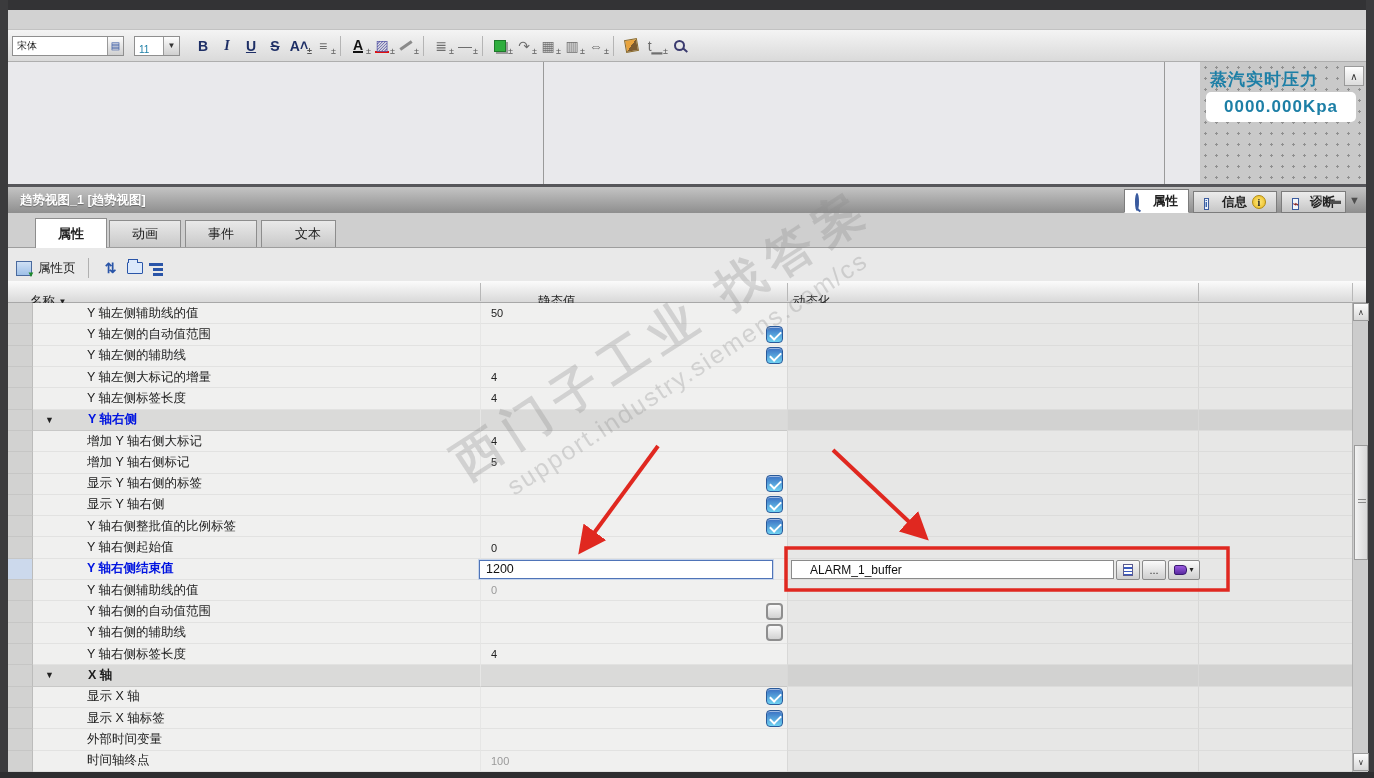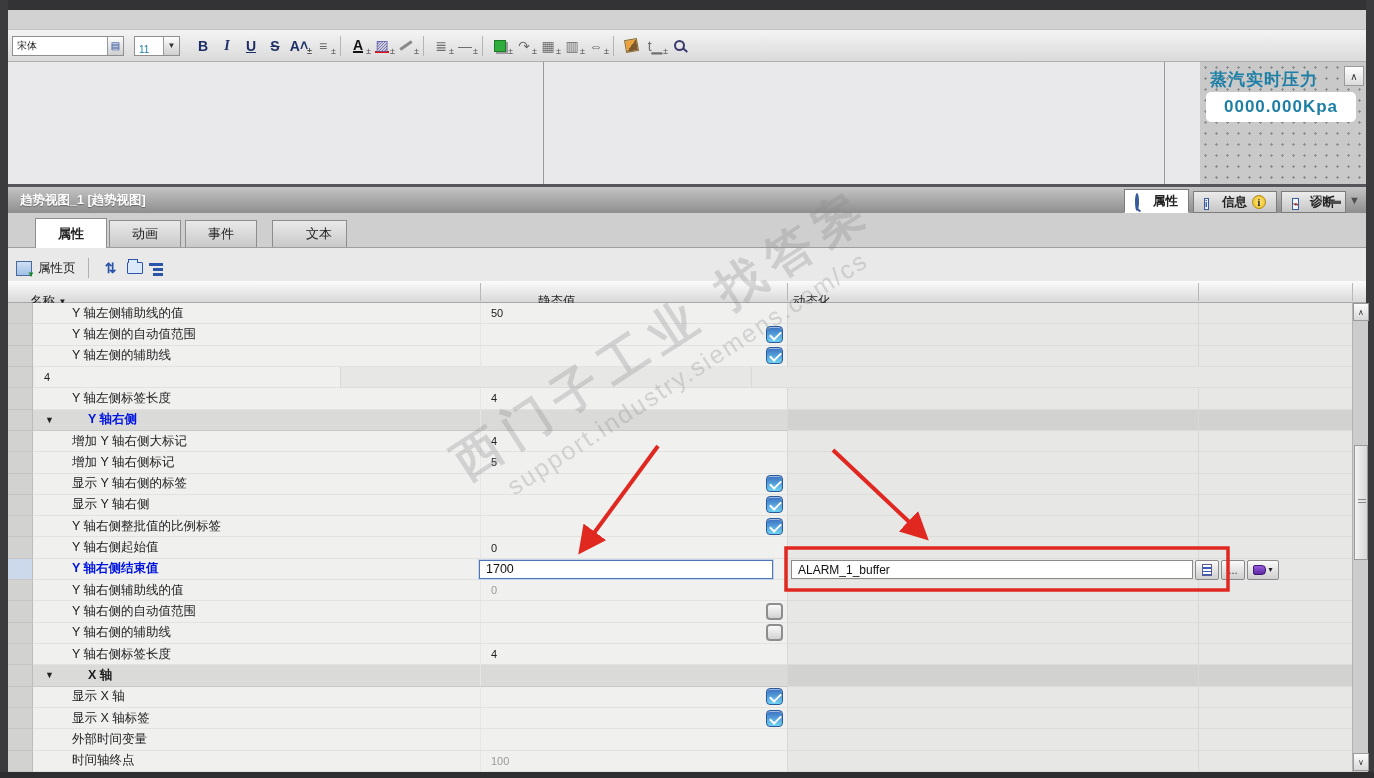--- a/index.html
+++ b/index.html
@@ -77,33 +77,33 @@
   #rows { left:8px; top:303px; width:1344px; height:469px; background:#f0f0ef; }
   .row { position:relative; width:100%; height:21.32px; display:flex; }
   .gutter { width:25px; height:100%; background:#d2d2d1; border-right:1px solid #bcbcbb; border-bottom:1px solid #c6c6c5; }
   .row.selected .gutter { background:#ccd9ec; }
   .c-name { width:447px; height:100%; border-bottom:1px solid #e2e2e1; display:flex; align-items:center; background:#f0f0ef; }
   .c-static { width:307px; height:100%; border-bottom:1px solid #e2e2e1; display:flex; align-items:center; background:#f0f0ef; border-left:1px solid #e6e6e5; position:relative; }
   .c-dyn { width:411px; height:100%; border-bottom:1px solid #dcdcdb; background:#e7e7e6; border-left:1px solid #d8d8d7; display:flex; align-items:center; position:relative; }
   .c-last { flex:1; height:100%; border-bottom:1px solid #dcdcdb; background:#e7e7e6; border-left:1px solid #d8d8d7; }
   .row.group .c-name, .row.group .c-static { background:#dadad9; border-bottom:1px solid #c8c8c7; }
   .row.group .c-dyn, .row.group .c-last { background:#d2d2d1; }
-  .name-label { padding-left:39px; font-size:12.5px; color:#1c1c1c; white-space:nowrap; }
+  .name-label { padding-left:54px; font-size:12.5px; color:#1c1c1c; white-space:nowrap; }
   .row.group .name-label { padding-left:34px; font-weight:bold; }
   .row.group .tri { margin-left:12px; font-size:9px; color:#222; }
   .row.selected .name-label, .blue-name { color:#0014e0 !important; font-weight:bold; }
   .static-text { padding-left:10px; font-size:11px; color:#222; }
   .static-text.muted { color:#9a9a9a; }
   .checkbox { width:17px; height:17px; border-radius:4px; margin-left:auto; margin-right:4px; position:relative; }
   .checkbox.on { background:linear-gradient(#3a6fc2,#6fd2f2); border:1px solid #2a5a9a; box-shadow:inset 0 1px 0 rgba(255,255,255,.5); }
   .checkbox.on::after { content:""; position:absolute; left:3px; top:4px; width:9px; height:5px; border-left:2.5px solid #fff; border-bottom:2.5px solid #fff; transform:rotate(-45deg); }
   .checkbox.off { background:linear-gradient(#fafafa,#d2d2d2); border:2px solid #8e8e8e; }
   .val-input { position:absolute; left:-2px; top:1px; width:294px; height:19px; background:#fff; border:1px solid #4f74b8; box-shadow:0 0 0 1px #c6d4ea; font-size:12.5px; padding-left:6px; display:flex; align-items:center; color:#111; }
   .tagbox { position:absolute; left:3px; top:1px; display:flex; align-items:center; height:20px; }
-  .tag-input { width:402px; height:19px; background:#fff; border:1px solid #8a8a8a; font-size:12px; padding-left:6px; display:flex; align-items:center; color:#111; }
+  .tag-input { width:323px; height:19px; background:#fff; border:1px solid #8a8a8a; font-size:12px; padding-left:18px; display:flex; align-items:center; color:#111; }
   .mini-btn { width:24px; height:20px; margin-left:2px; background:linear-gradient(#fafafa,#cfcfcf); border:1px solid #8a8a8a; border-radius:2px; display:flex; align-items:center; justify-content:center; font-size:11px; color:#333; }
   .ico-taglist { width:10px; height:12px; background:repeating-linear-gradient(#fff 0 2px,#3a5ac0 2px 3.5px); border:1px solid #5a5a8e; }
   .ico-tag { width:13px; height:10px; background:linear-gradient(#9a5ae0,#5a2aa0); border:1px solid #3a1a70; border-radius:2px 4px 4px 2px; margin-right:2px; }
   .mini-btn .dd { font-size:8px; color:#222; }
 
   
   #vscroll { left:1352px; top:303px; width:16px; height:469px; background:#cccccc; border-left:1px solid #b2b2b2; }
   .sbtn { position:absolute; left:0; width:16px; height:18px; background:linear-gradient(#fcfcfc,#d8d8d8); border:1px solid #9a9a9a; display:flex; align-items:center; justify-content:center; font-size:8px; color:#333; }
   #sthumb { position:absolute; left:1px; top:142px; width:14px; height:115px; background:linear-gradient(90deg,#f2f2f2,#d8d8d8); border:1px solid #9a9a9a; }
   #sthumb::after { content:""; position:absolute; left:3px; top:53px; width:8px; height:6px; background:repeating-linear-gradient(#8a8a8a 0 1px,transparent 1px 3px); }
@@ -213,21 +213,21 @@
 <div class="abs" id="tabstrip">
   <div class="ltab active" style="left:27px;">
       <span>属性</span>
     </div>
   <div class="ltab" style="left:101px;">
       <span>动画</span>
     </div>
   <div class="ltab" style="left:177px;">
       <span>事件</span>
     </div>
-  <div class="ltab" style="left:264px;padding-left:33px;">
+  <div class="ltab" style="left:253px;padding-left:33px;">
       <span>文本</span>
     </div>
 </div>
 
 <div class="abs" id="prop-toolbar">
   <span class="pp-icon"></span>
   <span id="prop-page-label">属性页</span>
   <span class="pt-sep"></span>
   <span class="pt-ico">⇅</span>
   <span class="ico-folder"></span>
@@ -277,20 +277,23 @@
         <span class="name-label">Y 轴左侧的辅助线</span>
       </div>
       <div class="c-static">
         <span class="checkbox on"></span>
       </div>
       <div class="c-dyn"></div>
       <div class="c-last"></div>
     </div>
     <div class="row">
       <div class="gutter"></div>
+      <div class="c-name">
+        <span class="name-label">Y 轴左侧大标记的增量</span>
+      </div>
       <div class="c-static">
         <span class="static-text">4</span>
       </div>
       <div class="c-dyn"></div>
       <div class="c-last"></div>
     </div>
     <div class="row">
       <div class="gutter"></div>
       <div class="c-name">
         <span class="name-label">Y 轴左侧标签长度</span>
@@ -376,21 +379,21 @@
       </div>
       <div class="c-dyn"></div>
       <div class="c-last"></div>
     </div>
     <div class="row selected">
       <div class="gutter"></div>
       <div class="c-name">
         <span class="name-label">Y 轴右侧结束值</span>
       </div>
       <div class="c-static">
-        <div class="val-input">1700</div>
+        <div class="val-input">1200</div>
       </div>
       <div class="c-dyn">
         <div class="tagbox">
           <div class="tag-input">ALARM_1_buffer</div>
           <div class="mini-btn">
             <span class="ico-taglist"></span>
           </div>
           <div class="mini-btn">...</div>
           <div class="mini-btn" style="width: 32px;">
             <span class="ico-tag"></span>

